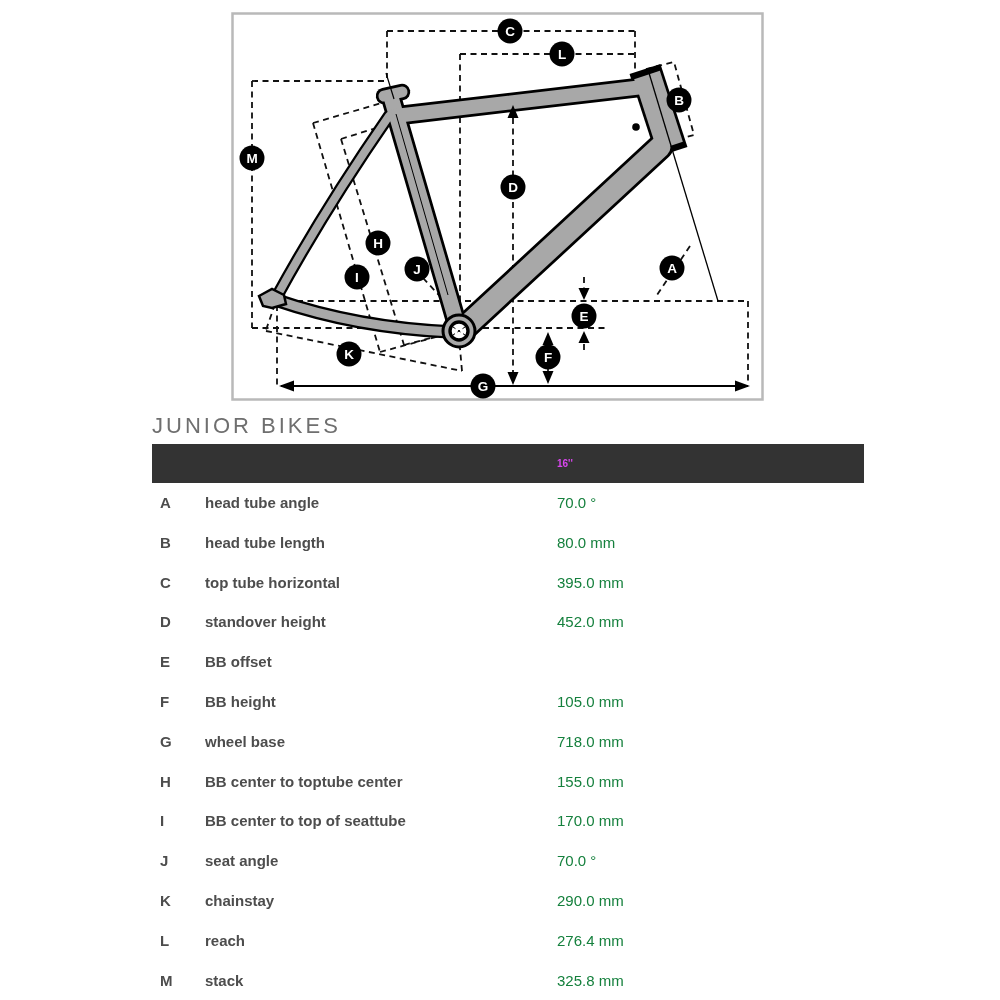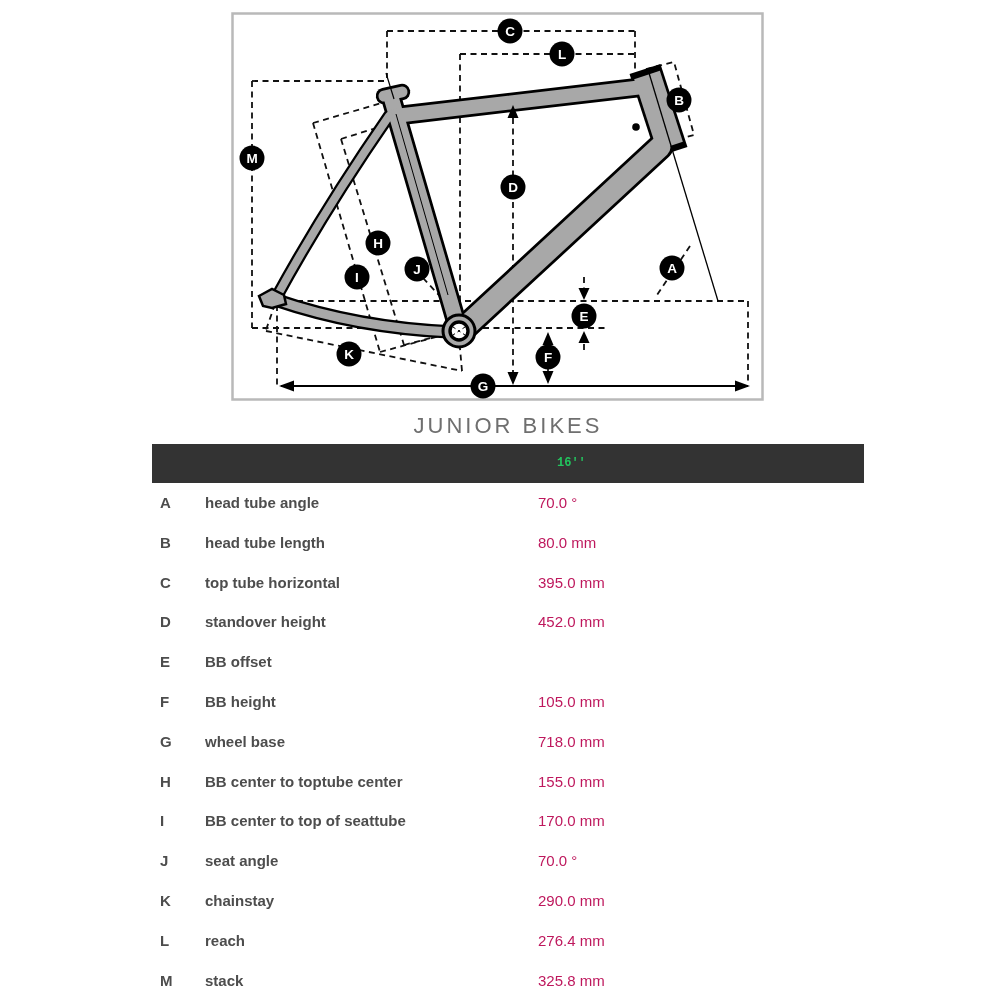--- a/index.html
+++ b/index.html
@@ -1,29 +1,29 @@
 <!DOCTYPE html>
 <html><head>
 <meta charset="utf-8">
 <style>
   html,body{margin:0;padding:0;background:#ffffff;}
   .page{position:relative;width:1000px;height:1000px;background:#fff;overflow:hidden;
         font-family:"Liberation Sans", sans-serif;}
   .diagram-svg{position:absolute;left:0;top:0;}
   .geo-title{position:absolute;left:152px;top:411px;width:712px;height:30px;line-height:30px;
-             text-align:center;font-size:22px;color:#6f6f6f;letter-spacing:3px;}
+             font-size:22px;color:#6f6f6f;letter-spacing:3px;}
   .thead{position:absolute;left:152px;top:444px;width:712px;height:39px;background:#333333;}
-  .thead .size{position:absolute;left:405px;top:0;line-height:39px;font-size:12px;
-               font-weight:bold;color:#22c55e;font-family:Liberation Mono, monospace;}
+  .thead .size{position:absolute;left:405px;top:0;line-height:39px;font-size:10px;
+               font-weight:bold;color:#d946ef;}
   .trows{position:absolute;left:152px;top:483px;width:712px;}
   .trow{position:relative;height:39.8px;line-height:39.8px;}
   .trow span{position:absolute;top:0;font-size:15px;white-space:nowrap;}
   .c-letter{left:8px;width:30px;font-weight:bold;color:#4d4d4d;}
   .c-label{left:53px;font-weight:bold;color:#4d4d4d;text-align:center;}
-  .c-value{left:386px;color:#be185d;}
+  .c-value{left:405px;color:#15803d;}
 </style>
 </head>
 <body>
 
 <div class="page">
 
   <svg class="diagram-svg" width="1000" height="410" viewBox="0 0 1000 410">
 
     <rect x="232.5" y="13.5" width="530" height="386" fill="#ffffff" stroke="#b9b9b9" stroke-width="2.5"></rect>
 

